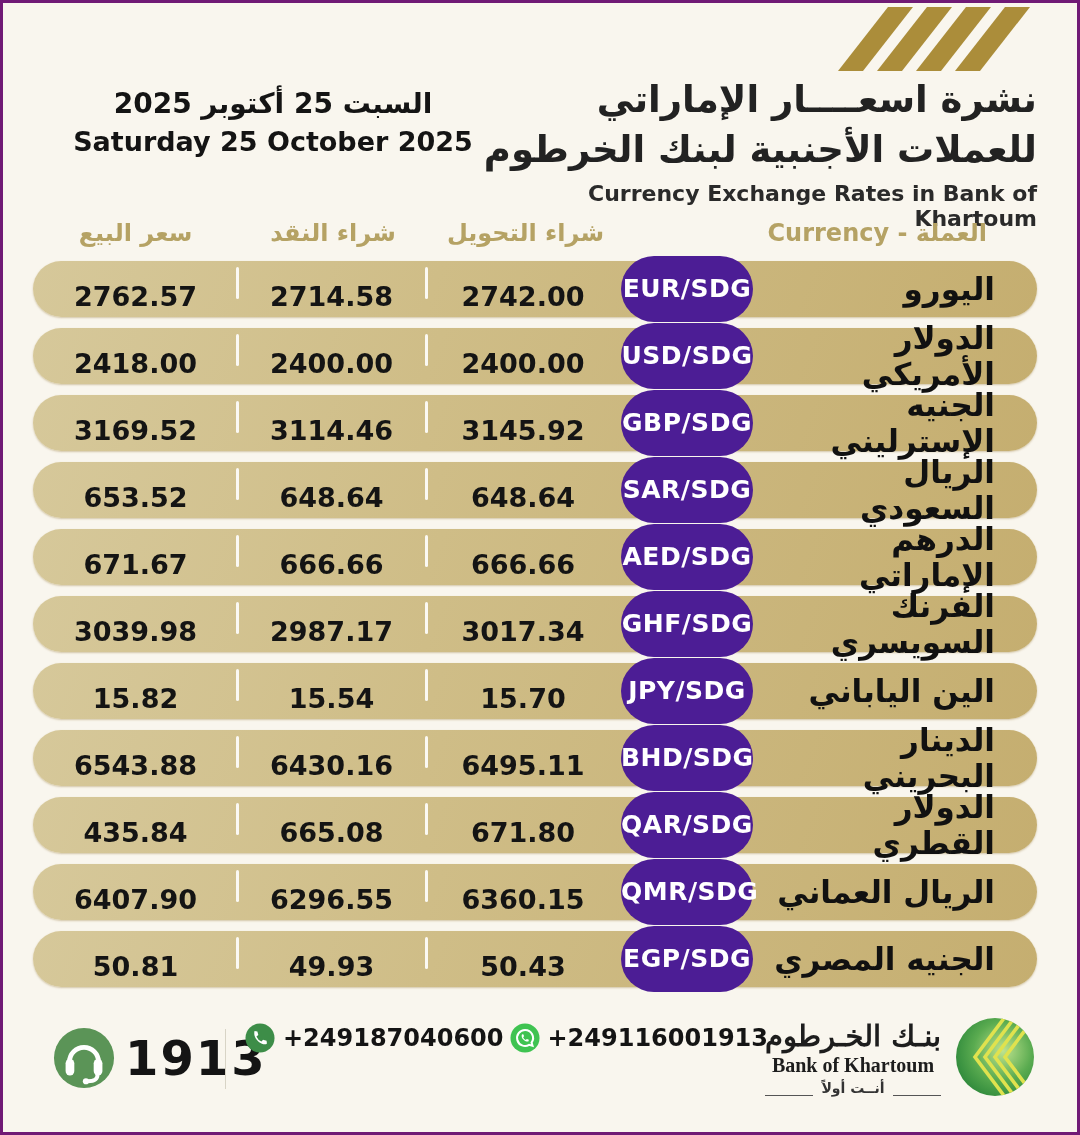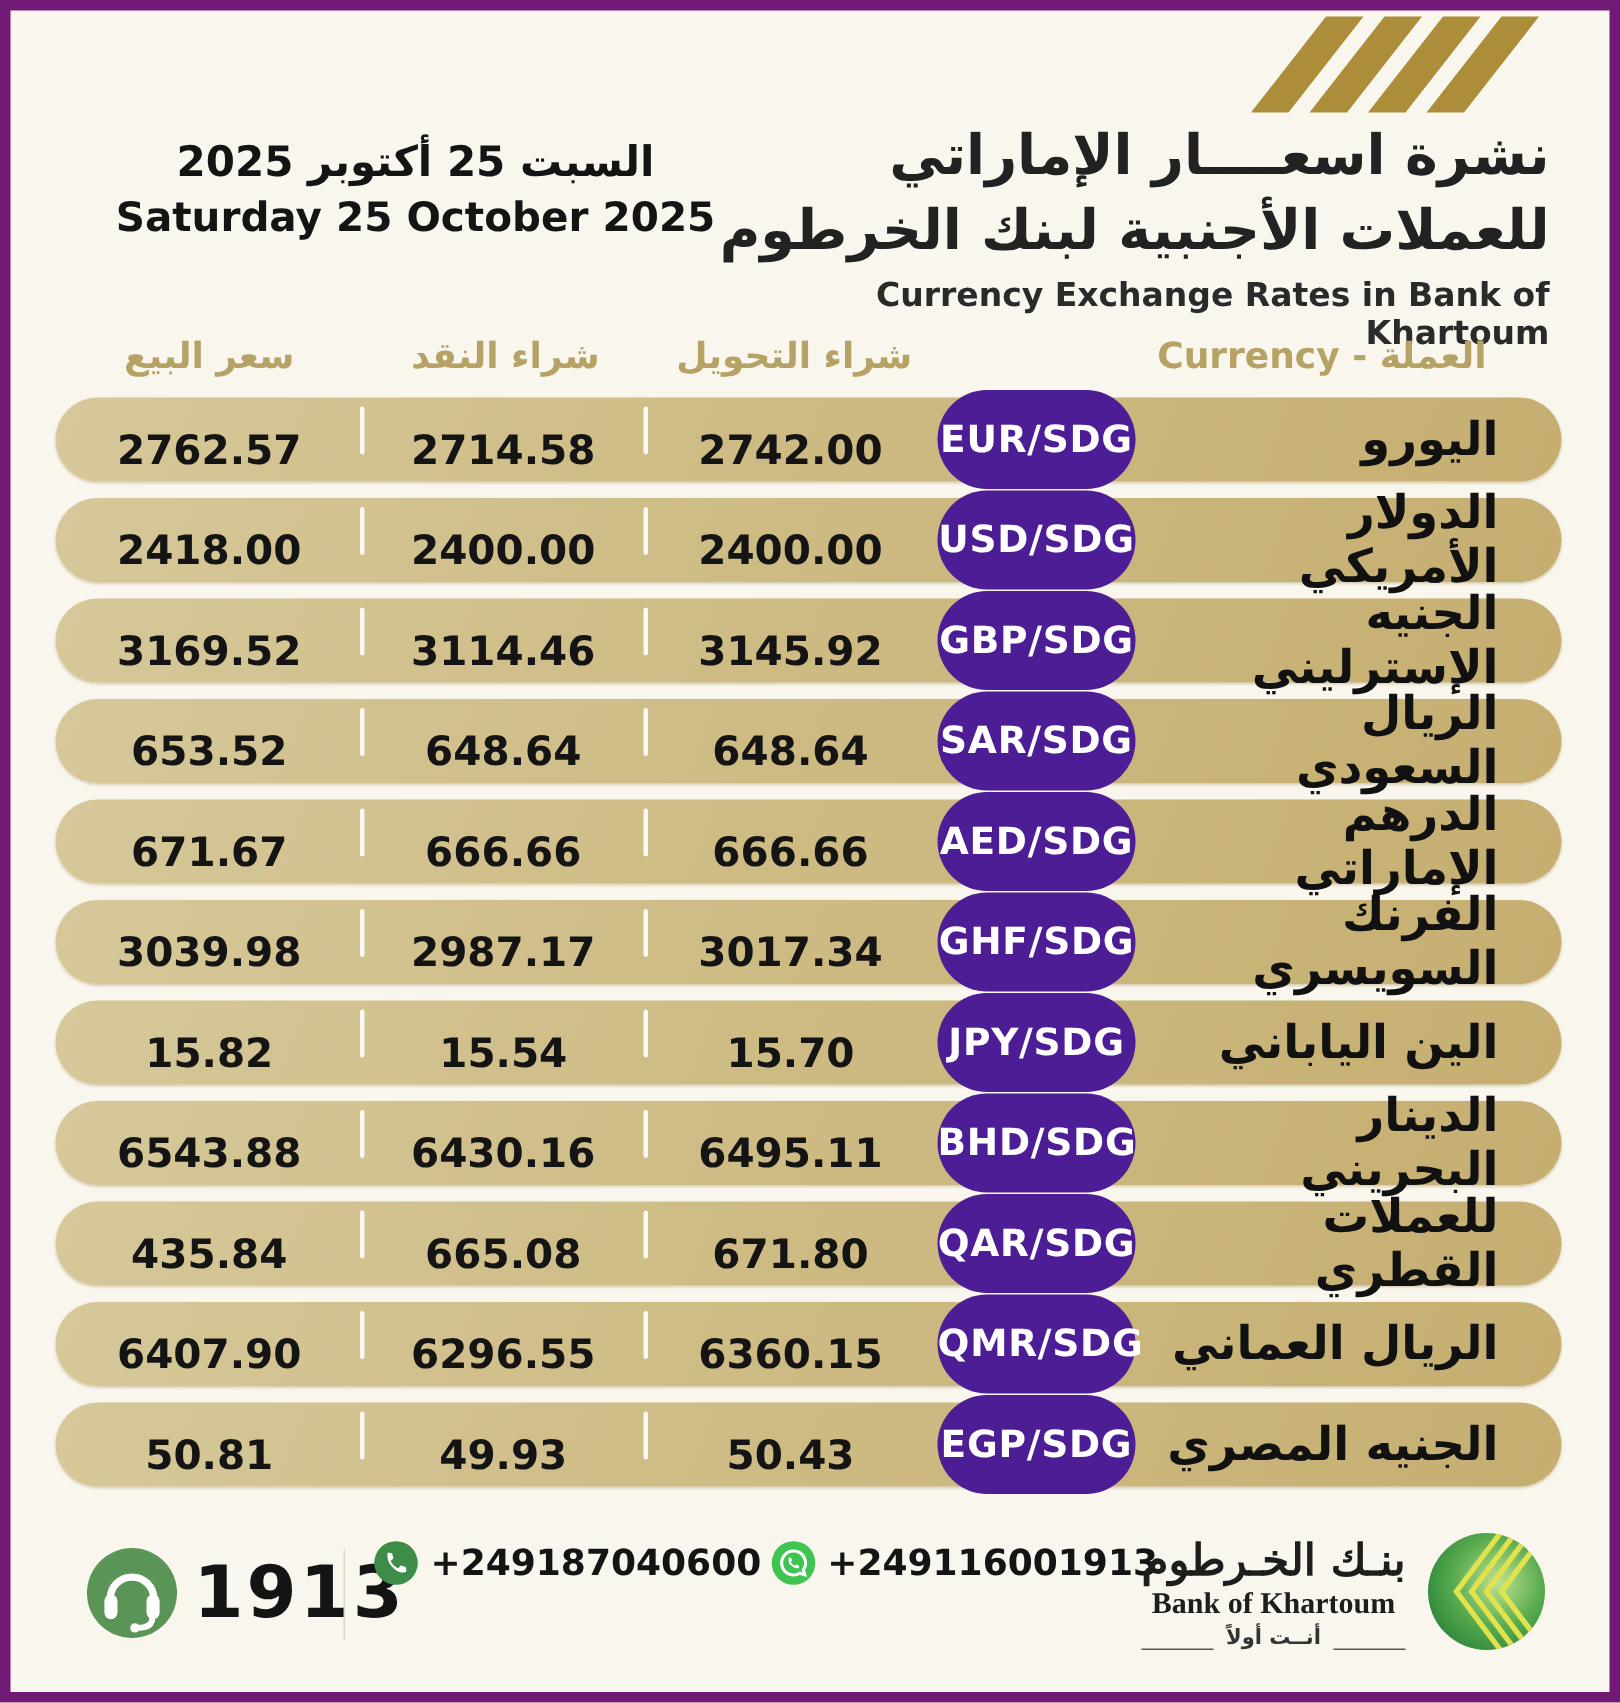--- a/index.html
+++ b/index.html
@@ -1,19 +1,19 @@
 <!DOCTYPE html>
 <html lang="ar"><head>
 <meta charset="utf-8">
 <style>
   * { margin:0; padding:0; box-sizing:border-box; }
   body { background:#888; font-family:"DejaVu Sans", sans-serif; }
   .page {
     position:relative; width:1080px; height:1135px; margin:0 auto;
-    background:#f9f6ee; border:7px solid #701a75; overflow:hidden;
+    background:#f9f6ee; border:3px solid #701a75; overflow:hidden;
   }
 
   
   .stripes { position:absolute; top:4px; right:72px; display:flex; }
   .stripe { width:25px; height:64px; background:#ab8d3a; margin-left:14px; transform:skewX(-38deg); }
 
   
   .date-block { position:absolute; left:70px; top:84px; width:400px; text-align:center; color:#141414; }
   .date-ar { font-size:28px; font-weight:bold; direction:rtl; }
   .date-en { font-size:27px; font-weight:bold; margin-top:6px; }
@@ -198,21 +198,21 @@
     </div>
 
     <div class="row">
       <div class="bar"></div>
       <span class="val v-sell">435.84</span>
       <span class="tick t1"></span>
       <span class="val v-cash">665.08</span>
       <span class="tick t2"></span>
       <span class="val v-transfer">671.80</span>
       <span class="pair-pill">QAR/SDG</span>
-      <span class="cur-name">للعملات القطري</span>
+      <span class="cur-name">الدولار القطري</span>
     </div>
 
     <div class="row">
       <div class="bar"></div>
       <span class="val v-sell">6407.90</span>
       <span class="tick t1"></span>
       <span class="val v-cash">6296.55</span>
       <span class="tick t2"></span>
       <span class="val v-transfer">6360.15</span>
       <span class="pair-pill">QMR/SDG</span>

